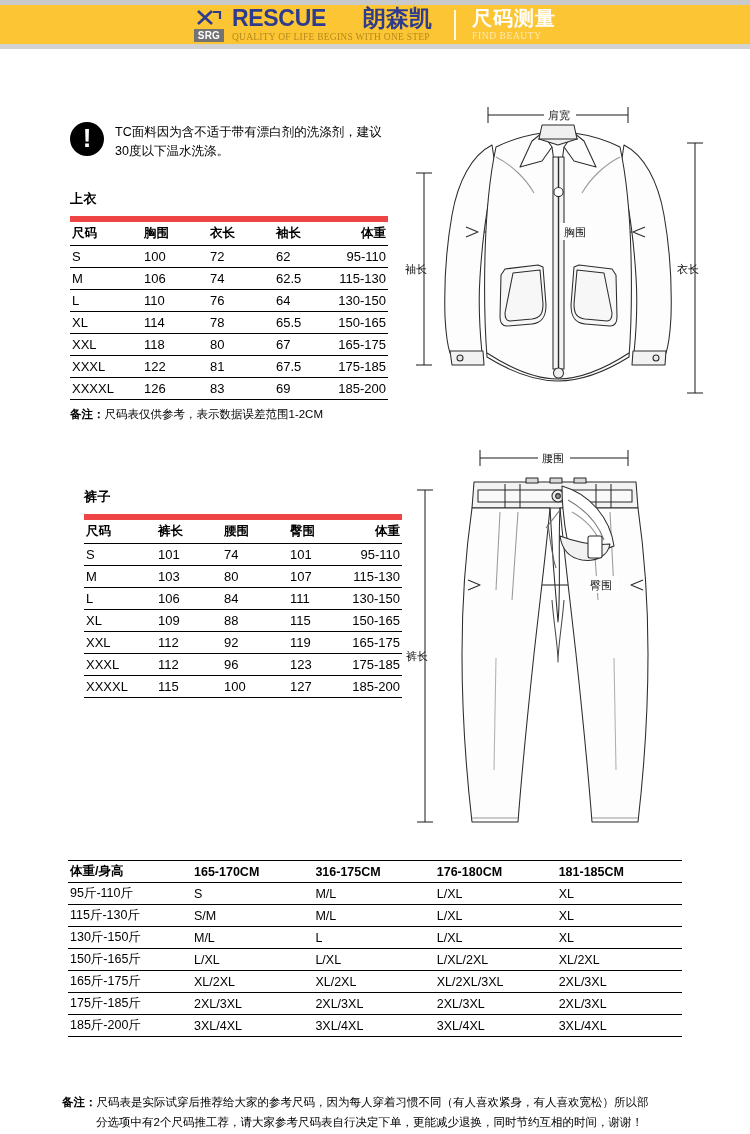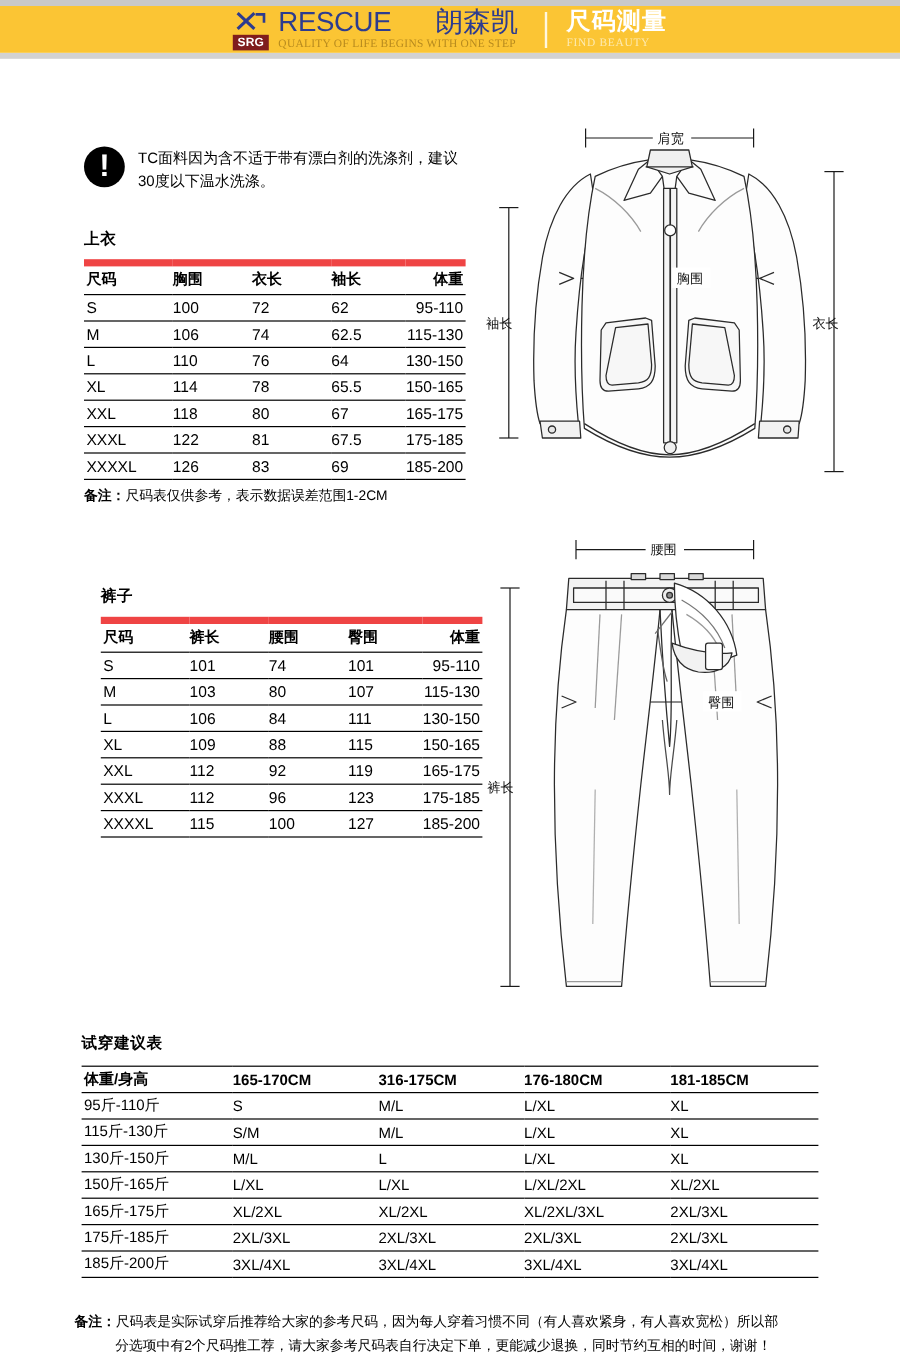--- a/index.html
+++ b/index.html
@@ -21,30 +21,30 @@
     display:flex; align-items:center; justify-content:center;
     position:relative;
   }
   #banner-inner { display:flex; align-items:center; }
   #logo-block { display:flex; align-items:flex-end; }
   #srg-mark {
     width:34px; height:32px; position:relative; margin-right:4px;
   }
   #srg-box {
     position:absolute; left:0; bottom:0; width:30px; height:13px;
-    background:#7f1d1d; color:#fff;
+    background:#737373; color:#fff;
     font-size:10px; font-weight:bold; letter-spacing:.2px;
     text-align:center; line-height:13px;
     font-family:"Liberation Sans",sans-serif;
   }
   #srg-x { position:absolute; left:2px; top:0; width:26px; height:19px; }
   #name-block { display:flex; flex-direction:column; justify-content:flex-end; }
   #brand-line {
     display:flex; align-items:flex-start;
-    color:#2d3c8f; font-weight:normal; line-height:1;gap:32px;
+    color:#2d3c8f; font-weight:bold; line-height:1;gap:32px;
   }
   #brand-en { font-size:23px; letter-spacing:-0.3px; }
   #brand-cn { font-size:23px; margin-left:5px; letter-spacing:0px; }
   #brand-tag {
     color:#b78a1e; font-size:9.5px; letter-spacing:.25px;
     margin-top:2px; white-space:nowrap;
     font-family:"Liberation Serif",serif;
   }
   #banner-divider {
     width:2px; height:30px; background:#ffffff; opacity:.85;
@@ -459,21 +459,20 @@
       <rect x="138" y="9" width="32" height="17" fill="#ffffff"></rect>
       <text x="142" y="22">腰围</text>
       <rect x="186" y="136" width="32" height="17" fill="#ffffff"></rect>
       <text x="190" y="149">臀围</text>
       <text x="6" y="220">裤长</text>
     </g>
   </svg>
 </div>
 
 <div id="fit-wrap">
-  <div id="fit-title">试穿建议表</div>
   <table class="fit-table">
     <thead>
       <tr>
         <th class="f0">体重/身高</th>
         <th class="f1">165-170CM</th>
         <th class="f2">316-175CM</th>
         <th class="f2">176-180CM</th>
         <th class="f3">181-185CM</th>
       </tr>
     </thead>

